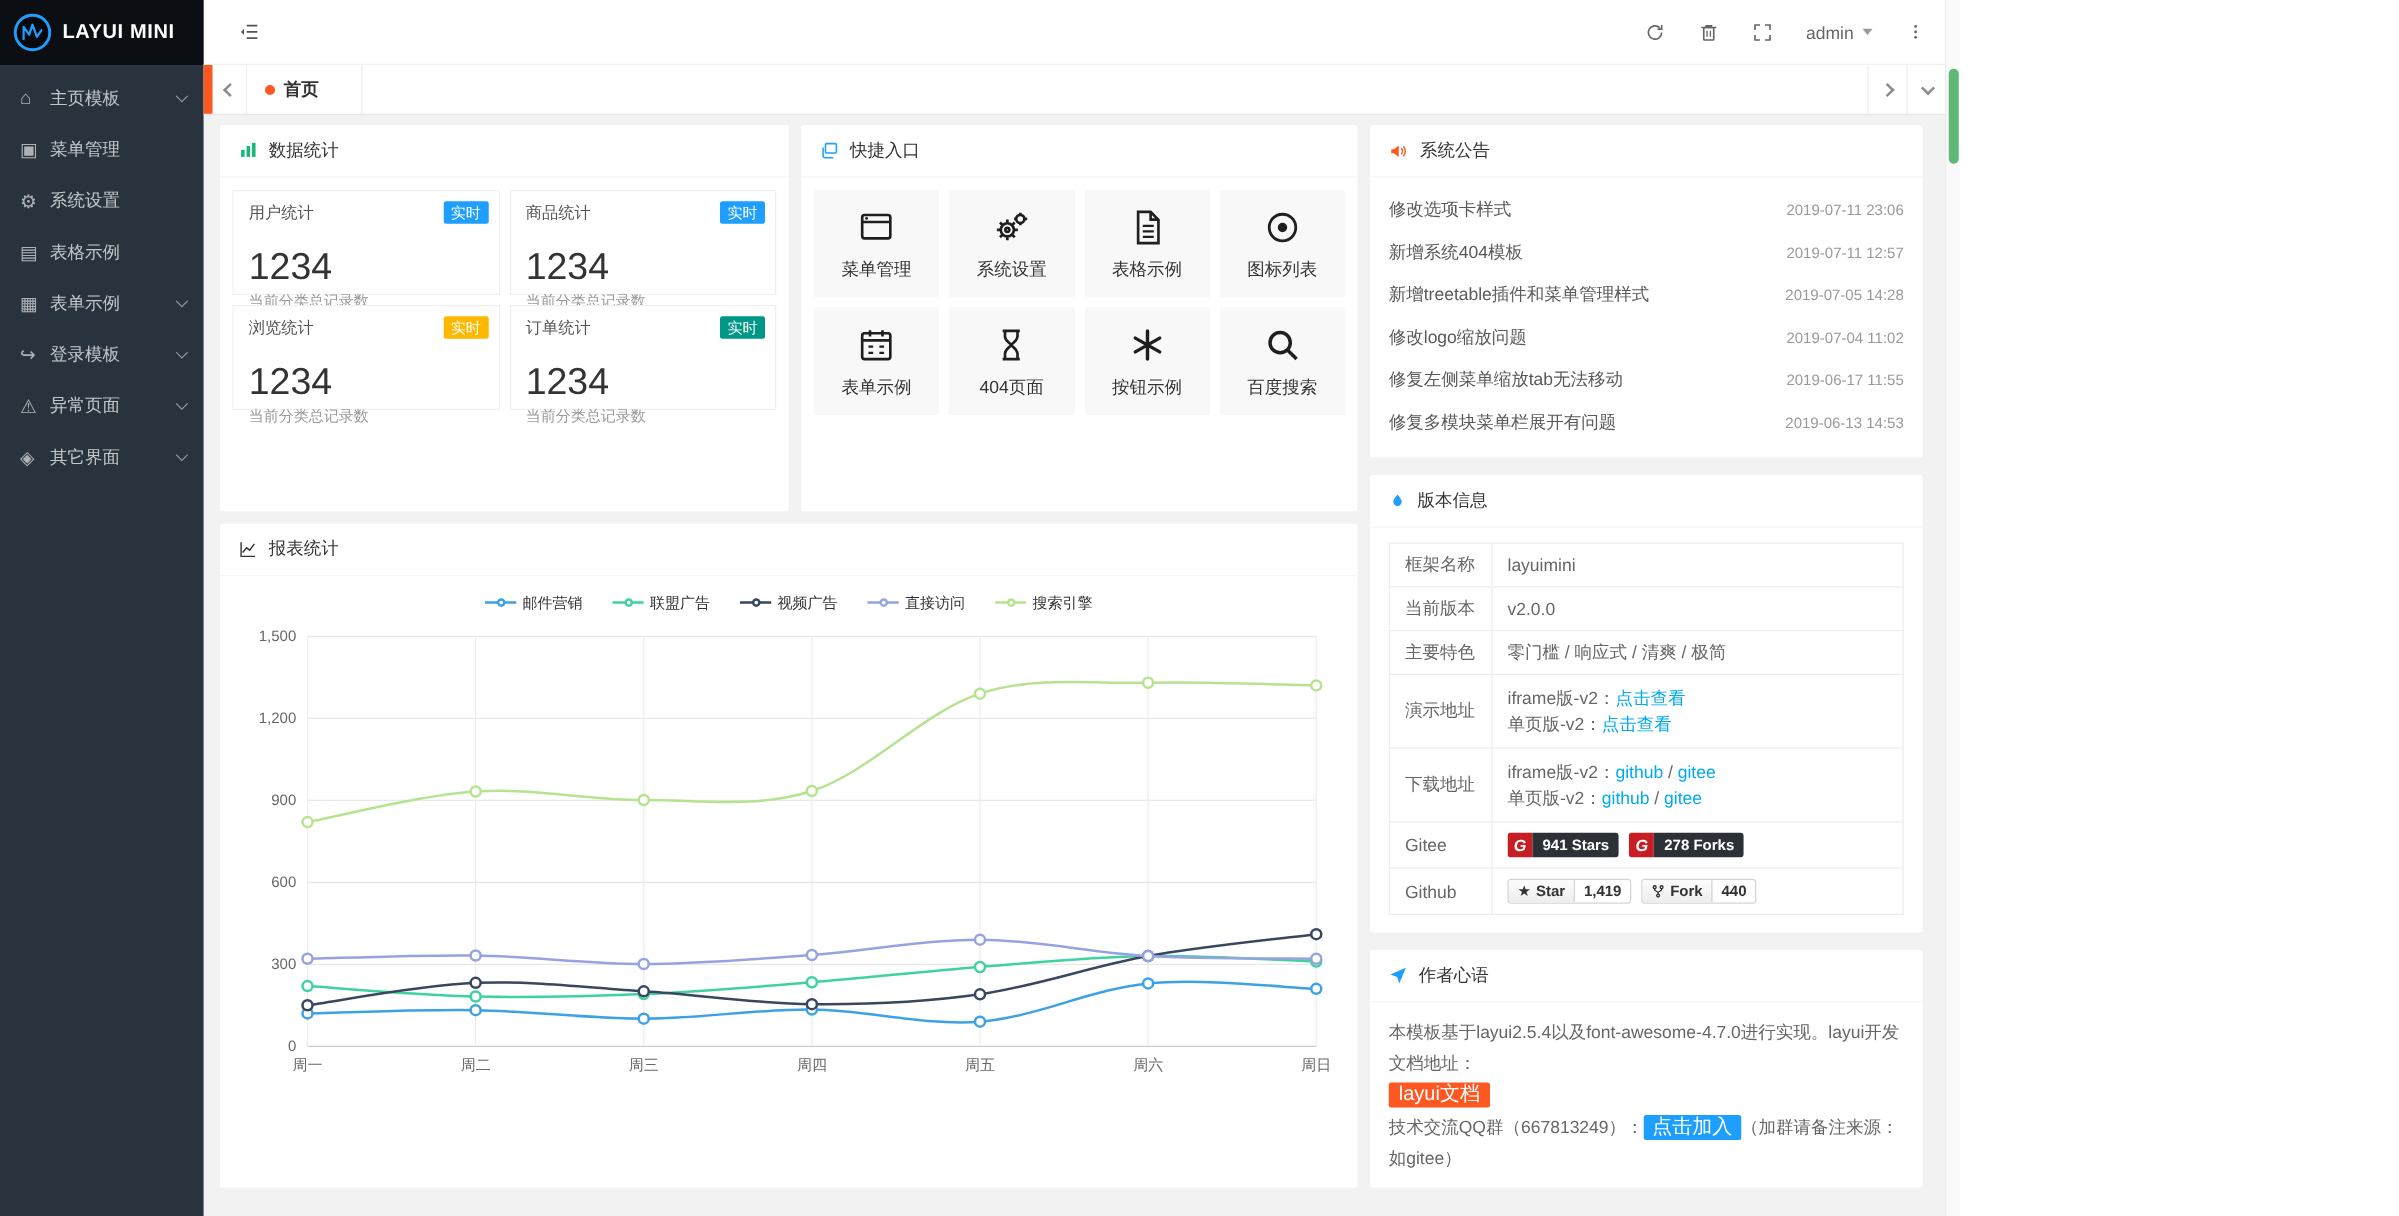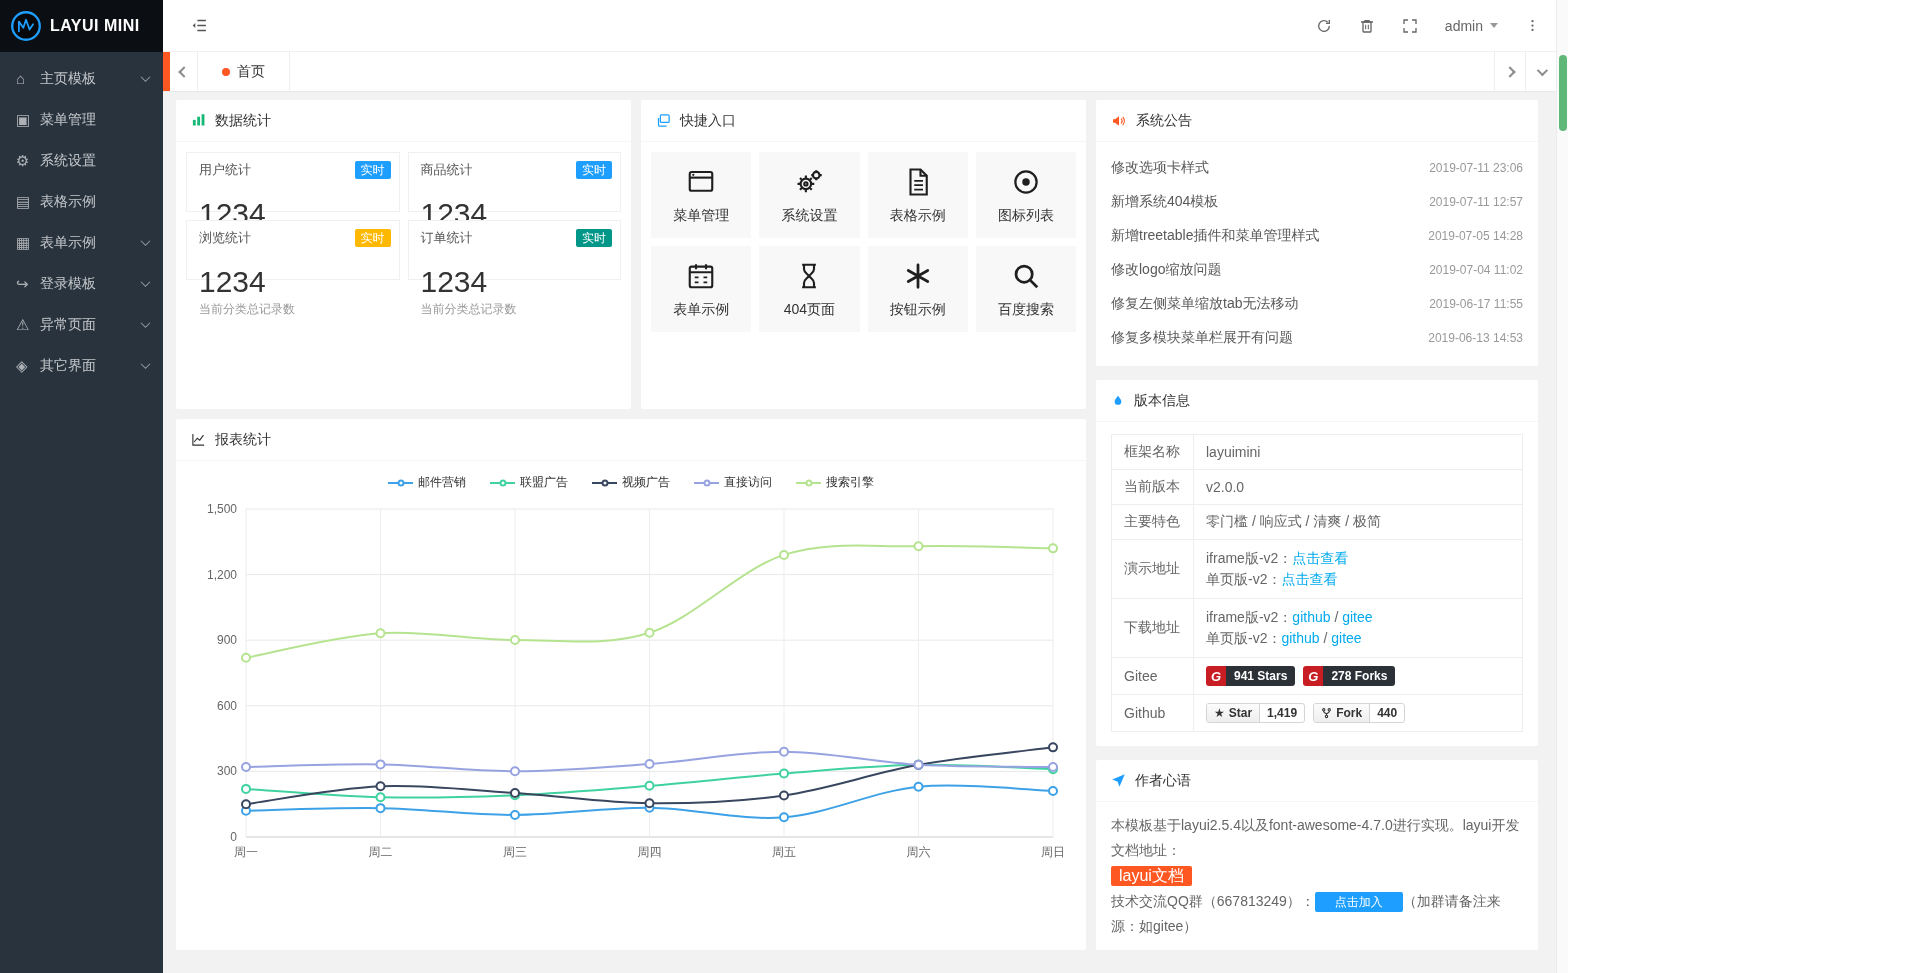--- a/index.html
+++ b/index.html
@@ -30,35 +30,35 @@
   .nav-item.active{background:#f2f2f2;color:#222;}
   .tb-actions{margin-left:auto;display:flex;align-items:center;gap:27px;padding-right:16px;}
   .tb-icon{display:flex;align-items:center;justify-content:center;cursor:pointer;color:#666;}
   .user-drop{display:flex;align-items:center;gap:7px;font-size:14px;color:#666;cursor:pointer;}
   .caret-down{width:0;height:0;border-left:4px solid transparent;border-right:4px solid transparent;border-top:5px solid #999;}
   
   .tabbar{height:40px;background:#fff;display:flex;align-items:stretch;border-bottom:1px solid #e8e8e8;box-shadow:0 1px 2px rgba(0,0,0,.06);flex-shrink:0;}
   .red-bar{width:7px;background:#FF5722;flex-shrink:0;}
   .tab-ctl{width:28px;display:flex;align-items:center;justify-content:center;border-right:1px solid #eee;cursor:pointer;}
   .tab-ctl.rside{border-right:none;border-left:1px solid #eee;width:31px;}
-  .home-tab{min-width:92px;display:flex;align-items:center;justify-content:center;gap:7px;font-size:14px;color:#333;border-right:1px solid #eee;padding:0 14px;cursor:pointer;background:#fff;}
+  .home-tab{min-width:92px;display:flex;align-items:center;gap:7px;font-size:14px;color:#333;border-right:1px solid #eee;padding:0 14px;cursor:pointer;background:#fff;font-weight:bold;}
   .red-dot{width:8px;height:8px;border-radius:50%;background:#FF5722;flex-shrink:0;}
   .tab-spacer{margin-left:auto;display:flex;}
   
   .content{flex:1;background:#f2f2f2;padding:8px 15px 0 13px;overflow:hidden;}
   .grid{display:grid;grid-template-columns:455px 445px 442px;gap:10px;align-items:stretch;}
   .card{background:#fff;border-radius:2px;}
   .card-h{height:42px;display:flex;align-items:center;gap:9px;padding:0 15px;border-bottom:1px solid #f6f6f6;font-size:14px;color:#333;}
   .card-stats{grid-column:1;grid-row:1;}
   .card-quick{grid-column:2;grid-row:1;}
   .rcol{grid-column:3;grid-row:1 / span 2;display:flex;flex-direction:column;gap:14px;min-width:0;}
   .card-report{grid-column:1 / span 2;grid-row:2;}
   
   .stats-grid{display:grid;grid-template-columns:1fr 1fr;gap:8px;padding:10px;}
-  .panel{position:relative;border:1px solid #f0f0f0;background:#fff;padding:8px 12px;height:60px;}
+  .panel{position:relative;border:1px solid #f0f0f0;background:#fff;padding:8px 12px;height:84px;}
   .panel-label{font-size:13px;color:#555;}
   .panel-value{font-size:30px;color:#333;line-height:34px;margin-top:18px;}
   .panel-desc{font-size:12px;color:#999;margin-top:2px;}
   .panel-badge{position:absolute;top:8px;right:8px;color:#fff;font-size:12px;line-height:18px;padding:0 6px;border-radius:2px;}
   
   .quick-grid{display:grid;grid-template-columns:repeat(4,1fr);gap:8px;padding:10px;}
   .tile{background:#f8f8f8;height:86px;display:flex;flex-direction:column;align-items:center;justify-content:center;gap:9px;cursor:pointer;}
   .tile-icon{height:32px;display:flex;align-items:center;color:#1f1f1f;}
   .tile-label{font-size:14px;color:#333;}
   
@@ -83,21 +83,21 @@
   .badge-row{display:flex;gap:8px;align-items:center;}
   .gbadge{display:inline-flex;height:20px;border-radius:3px;overflow:hidden;font-size:12px;font-weight:bold;cursor:pointer;}
   .gbadge .g{width:20px;background:#c71d23;color:#fff;display:flex;align-items:center;justify-content:center;font-style:italic;font-size:13px;}
   .gbadge .t{background:#2b3137;color:#fff;display:flex;align-items:center;padding:0 8px;}
   .ghbadge{display:inline-flex;height:20px;border:1px solid #d5d5d5;border-radius:3px;overflow:hidden;font-size:12px;font-weight:bold;color:#333;cursor:pointer;background:#fff;}
   .ghbadge .l{background:linear-gradient(#fcfcfc,#eee);padding:0 7px;display:flex;align-items:center;gap:4px;border-right:1px solid #d5d5d5;}
   .ghbadge .r{padding:0 7px;display:flex;align-items:center;}
   
   .author-body{padding:11px 15px;font-size:14px;color:#666;line-height:25px;}
   .rbadge{display:inline-block;background:#FF5722;color:#fff;font-size:16px;line-height:20px;padding:0 8px;border-radius:2px;margin:3px 0;cursor:pointer;}
-  .bbadge{display:inline-block;background:#1E9FFF;color:#fff;font-size:12px;line-height:20px;padding:0 20px;border-radius:2px;cursor:pointer;}
+  .bbadge{display:inline-block;background:#1E9FFF;color:#fff;font-size:16px;line-height:20px;padding:0 7px;border-radius:2px;cursor:pointer;}
   
   .vscroll{width:12px;flex-shrink:0;background:#fafafa;border-left:1px solid #ececec;position:relative;}
   .vthumb{position:absolute;left:2px;top:55px;width:8px;height:76px;background:#5FB878;border-radius:4px;cursor:pointer;}
 </style>
 </head>
 <body>
 
 <div class="app">
 
   <aside class="sidebar">

